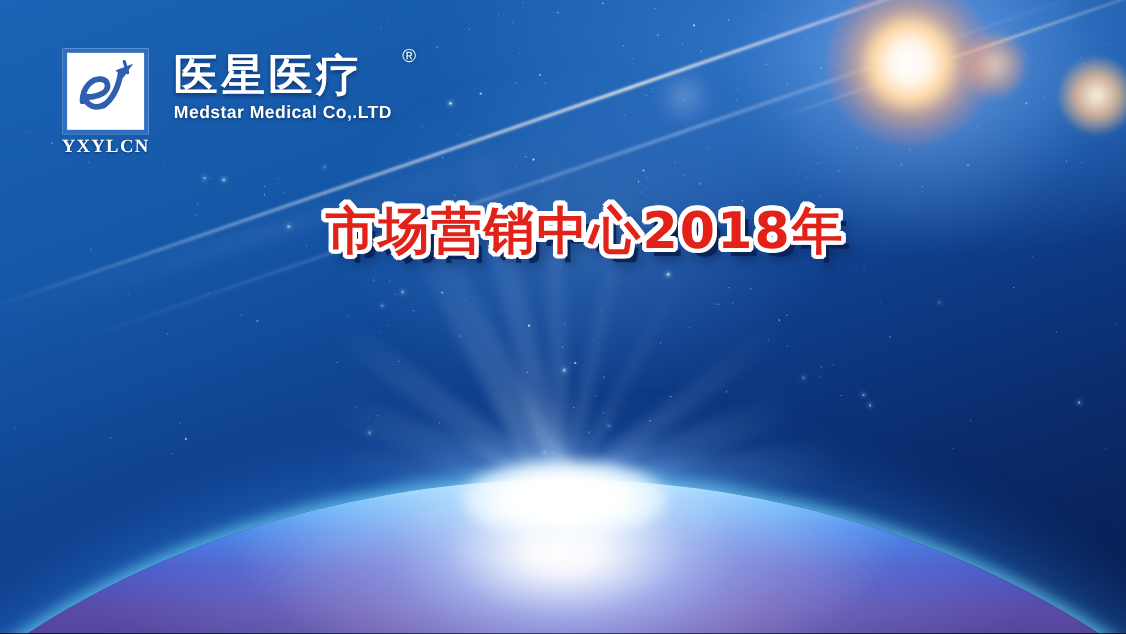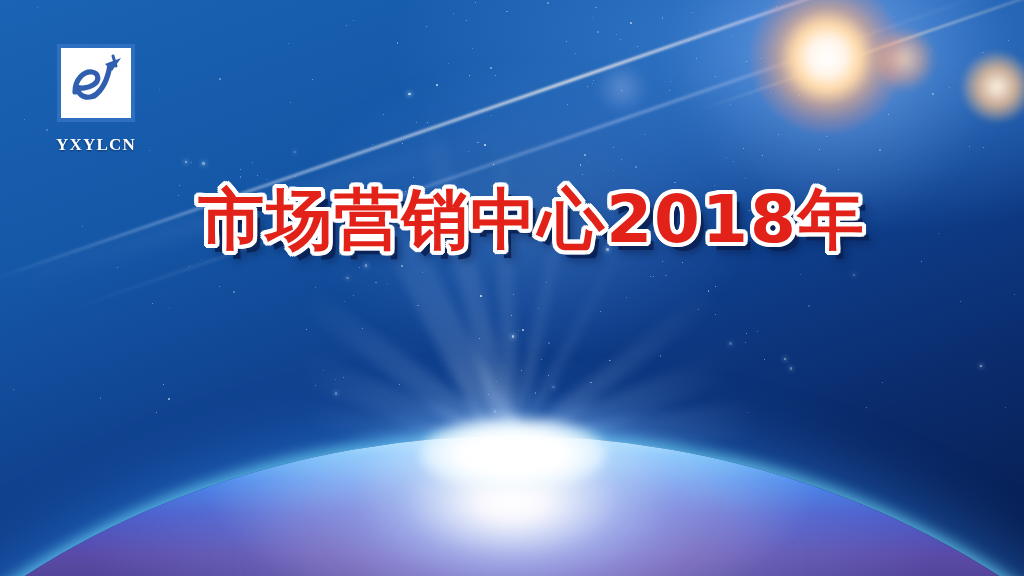--- a/index.html
+++ b/index.html
@@ -253,21 +253,21 @@
   #logo-mark {
     width: 78px;
     height: 78px;
     background: #ffffff;
     border: 4px solid #2f6fc0;
     box-sizing: border-box;
     display: block;
   }
   #logo-mark svg { display: block; }
   #logo-acronym {
-    margin-top: 14px;
+    margin-top: 2px;
     color: #ffffff;
     font-family: "Liberation Serif", serif;
     font-size: 17px;
     font-weight: 700;
     letter-spacing: 1.2px;
     line-height: 1;
     text-shadow: 0 1px 2px rgba(0,20,60,0.6);
   }
   #logo-text-wrap {
     padding-top: 4px;
@@ -326,21 +326,21 @@
       -4px  0   0 #ffffff, 4px  0   0 #ffffff,
        0   -4px 0 #ffffff, 0    4px 0 #ffffff,
       -2px -4px 0 #ffffff, 2px -4px 0 #ffffff,
       -4px -2px 0 #ffffff, 4px -2px 0 #ffffff,
       -4px  2px 0 #ffffff, 4px  2px 0 #ffffff,
       -2px  4px 0 #ffffff, 2px  4px 0 #ffffff,
        7px  8px 0 rgba(10,34,86,0.92),
        9px 10px 10px rgba(5,20,60,0.55);
   }
   #headline-line-1 {
-    font-size: 66px;
+    font-size: 46px;
     letter-spacing: 2px;
     margin-left: 40px;
   }
   #headline-line-2 {
     font-size: 54px;
     letter-spacing: 1px;
     margin-top: 28px;
   }
 </style>
 </head>
@@ -614,20 +614,25 @@
 
           <path d="M49 17 C47 30 43 41 33 48" fill="none" stroke="#2f5fae" stroke-width="5.2" stroke-linecap="round"></path>
 
           <path d="M44 16 L60 10 L51 23 Z" fill="#2f5fae"></path>
           <path d="M52 8 L55 18" stroke="#2f5fae" stroke-width="3" stroke-linecap="round"></path>
         </svg>
       </div>
       <div id="logo-acronym">YXYLCN</div>
     </div>
 
+    <div id="logo-text-wrap">
+      <div id="logo-cn">医星医疗</div>
+      <div id="logo-reg">®</div>
+      <div id="logo-en">Medstar Medical Co,.LTD</div>
+    </div>
 
   </div>
 
   <div id="headline">
     <div class="hl-line" id="headline-line-1">市场营销中心2018年</div>
   </div>
 
 </div>
 
 </body></html>

